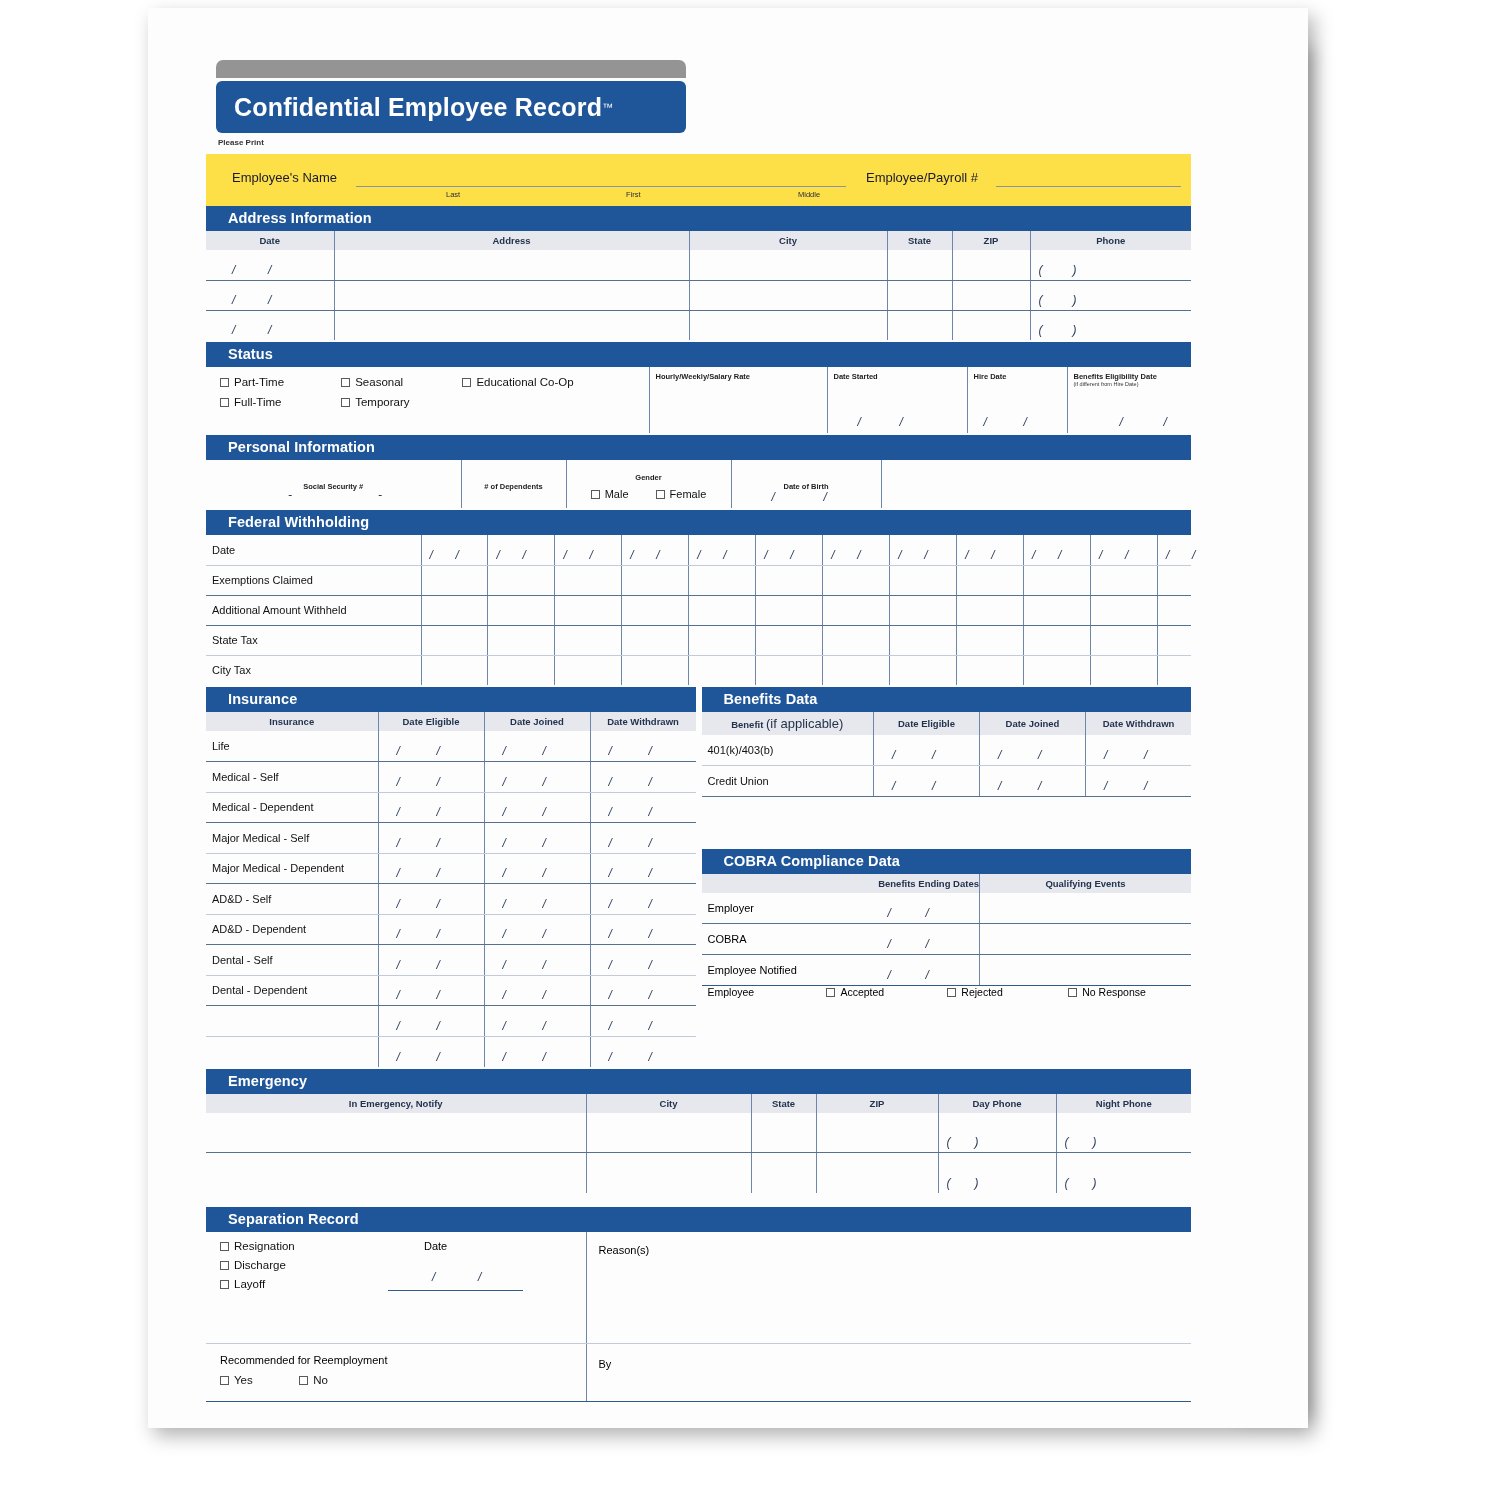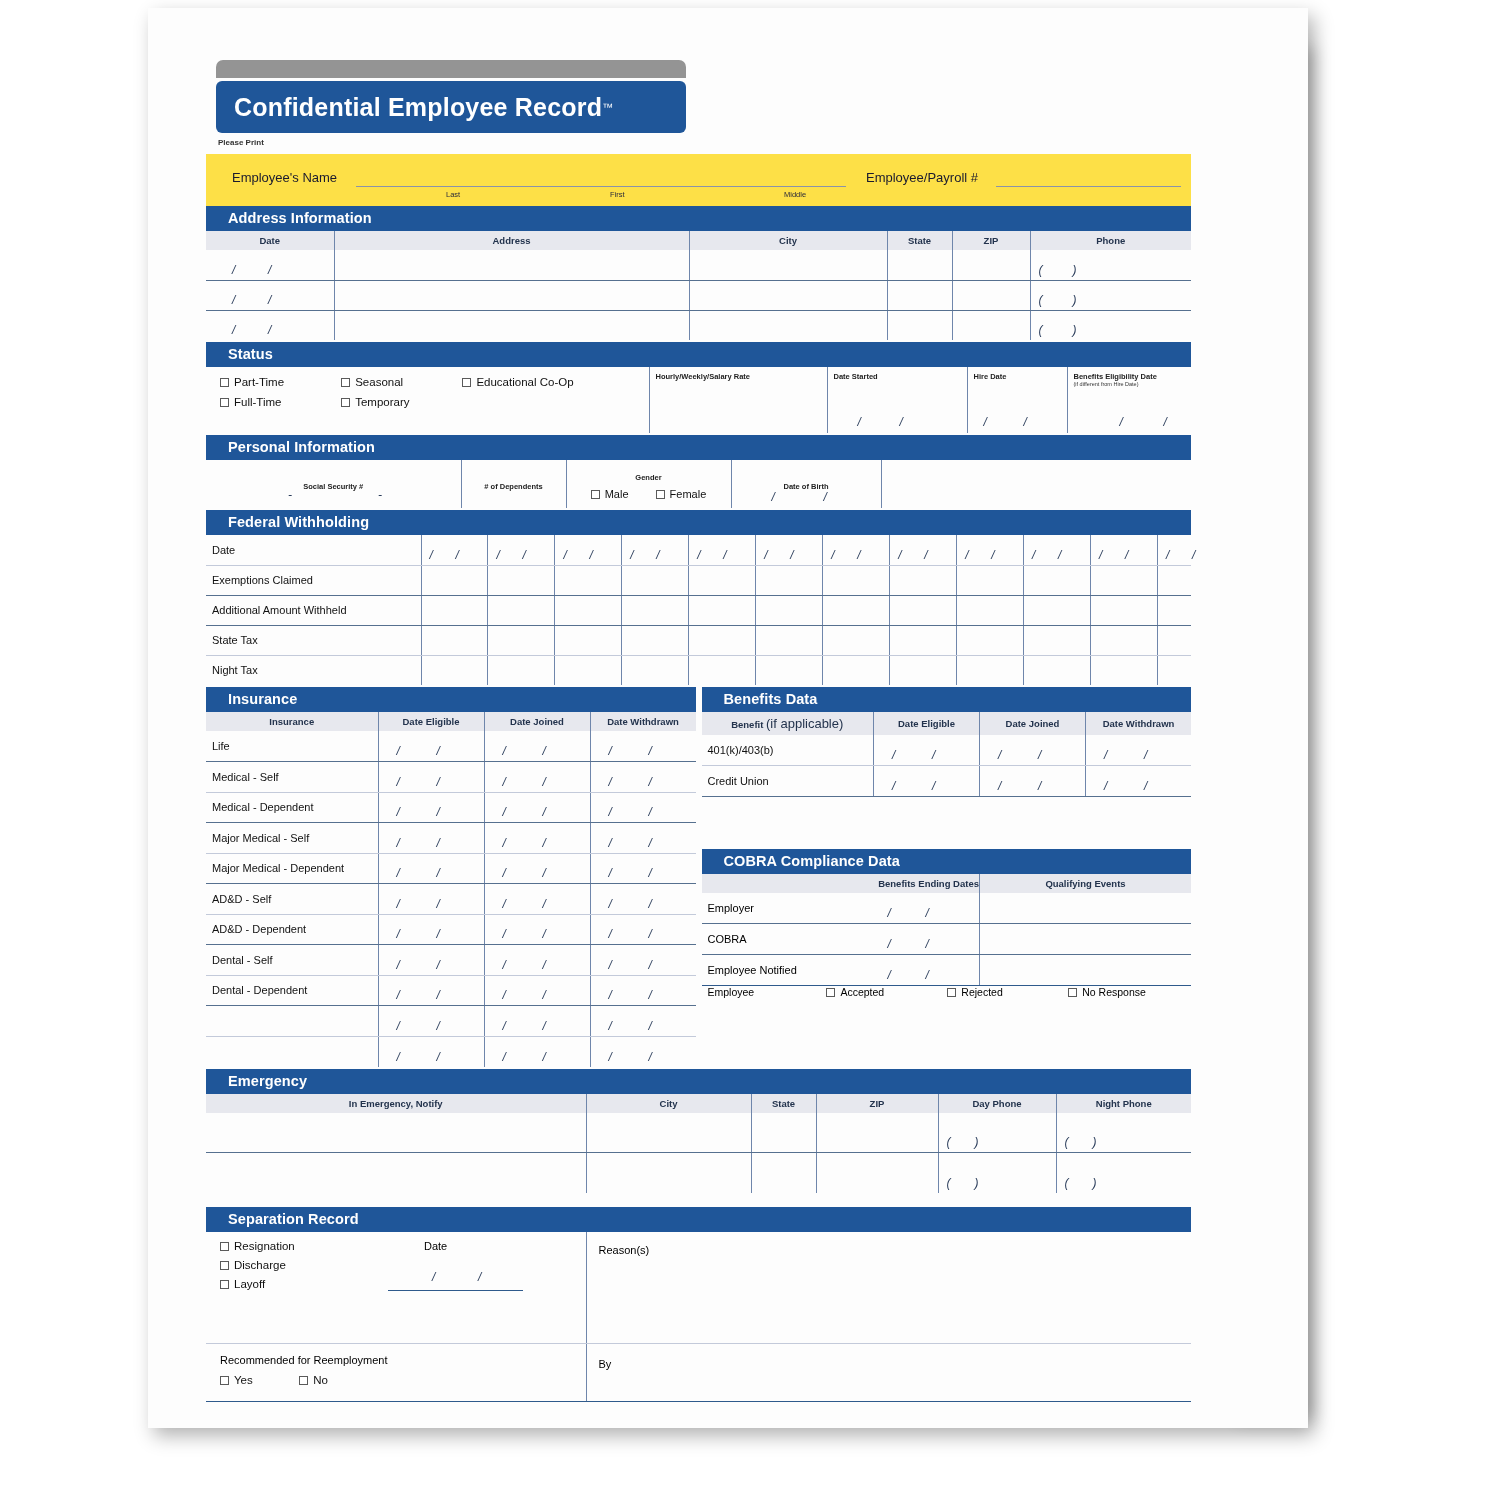--- a/index.html
+++ b/index.html
@@ -175,22 +175,22 @@
     <div class="titlebar">
       <span class="ttl">Confidential Employee Record</span>
         <span class="tm">™</span>
     </div>
     <div class="pleaseprint">Please Print</div>
 
     <div class="nameband">
       <span class="lbl">Employee's Name</span>
       <div class="ul" style="left:150px; width:490px;"></div>
       <span class="sub" style="left:240px;">Last</span>
-      <span class="sub" style="left:404px;">First</span>
-      <span class="sub" style="left:578px;">Middle</span>
+      <span class="sub" style="left:420px;">First</span>
+      <span class="sub" style="left:592px;">Middle</span>
       <span class="lbl2">Employee/Payroll #</span>
       <div class="ul" style="left:790px; width:185px;"></div>
     </div>
 
     <div class="secbar">Address Information</div>
     <table>
       <tbody>
           <tr class="colhdr">
         <td style="width:128px;">Date</td>
         <td style="width:355px;">Address</td>
@@ -404,21 +404,21 @@
         <td class="vline hline-light"></td>
             <td class="vline hline-light"></td>
         <td class="vline hline-light"></td>
             <td class="vline hline-light"></td>
         <td class="vline hline-light"></td>
             <td class="vline hline-light"></td>
         <td class="vline hline-light"></td>
             <td class="hline-light"></td>
       </tr>
       <tr>
-        <td class="rowlabel vline" style="height:30px;">Night Tax</td>
+        <td class="rowlabel vline" style="height:30px;">City Tax</td>
         <td class="vline"></td>
             <td class="vline"></td>
         <td class="vline"></td>
             <td class="vline"></td>
         <td class="vline"></td>
             <td class="vline"></td>
         <td class="vline"></td>
             <td class="vline"></td>
         <td class="vline"></td>
             <td class="vline"></td>

